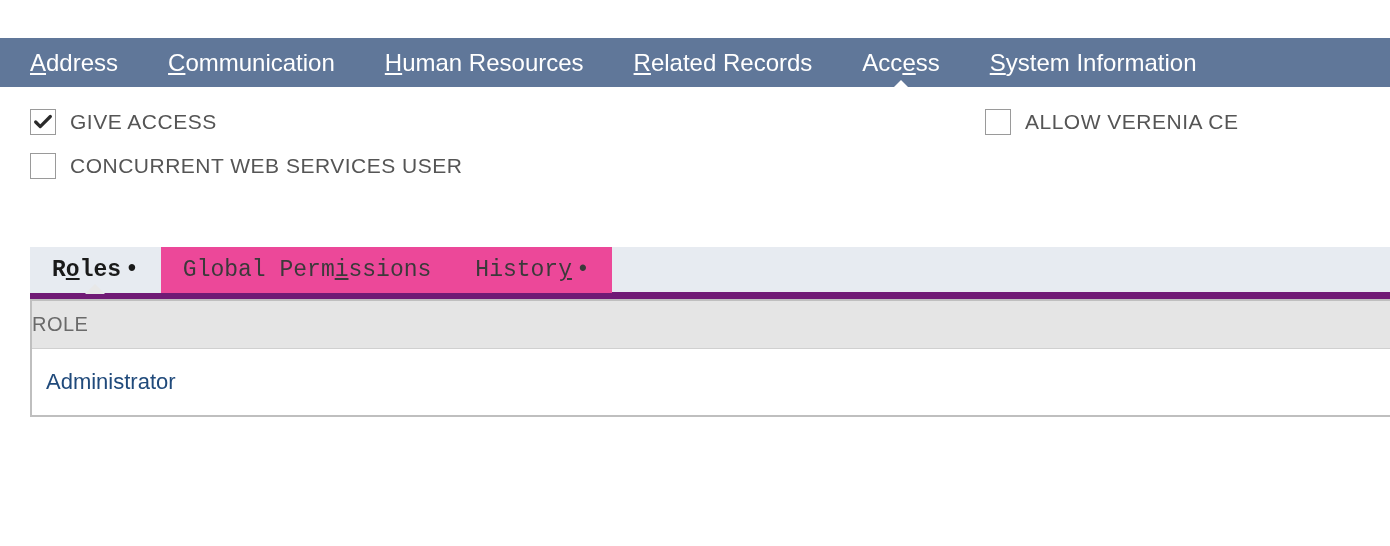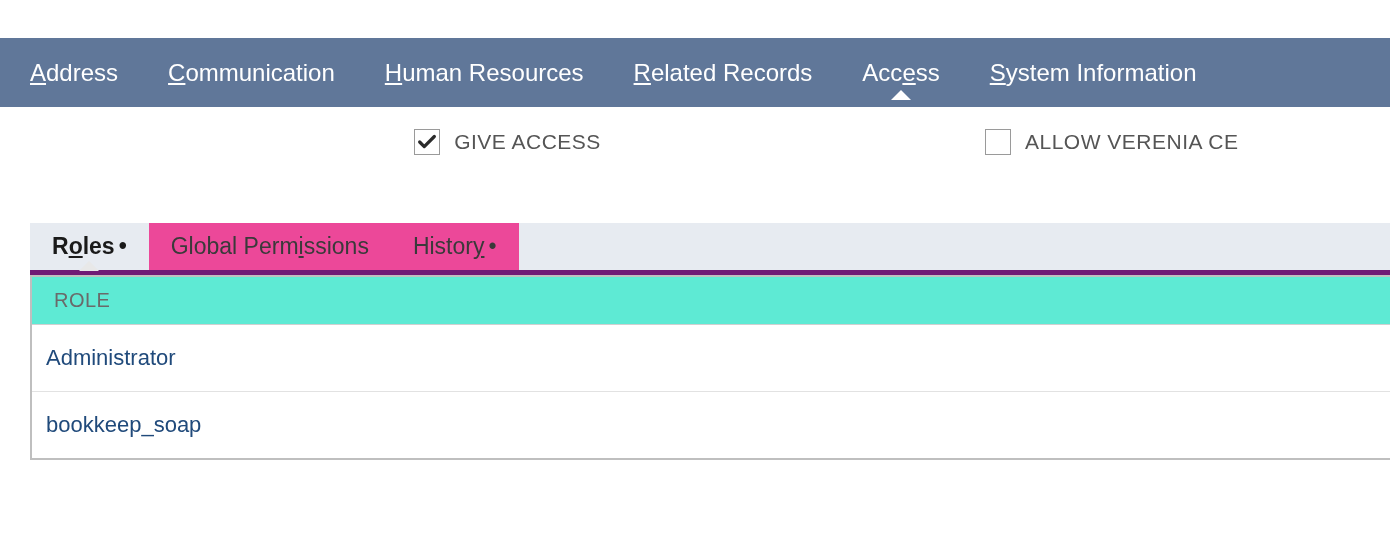--- a/index.html
+++ b/index.html
@@ -7,21 +7,21 @@
     font-family: -apple-system, BlinkMacSystemFont, "Segoe UI", Helvetica, Arial, sans-serif;
     background: #fff;
     width: 1390px;
     overflow: hidden;
   }
   
   .top-tabs {
     display: flex;
     background: #607799;
     color: #fff;
-    height: 69px;
+    height: 49px;
     align-items: center;
     margin-top: 38px;
     padding-left: 30px;
     overflow: hidden;
     white-space: nowrap;
   }
   .top-tab {
     font-size: 24px;
     margin-right: 50px;
     cursor: pointer;
@@ -47,21 +47,20 @@
   
   .checks {
     display: flex;
     padding: 22px 0 0 30px;
     font-size: 21px;
     color: #4a4a4a;
   }
   .checks-col {
     display: flex;
     flex-direction: column;
-    align-items: center;
   }
   .checks .col1 { width: 955px; }
   .check-row {
     display: flex;
     align-items: center;
     margin-bottom: 18px;
   }
   .cb {
     width: 26px; height: 26px;
     border: 1.5px solid #9a9a9a;
@@ -79,21 +78,22 @@
     color: #555;
   }
 
   
   .sub-tabs {
     display: flex;
     background: #e7ebf1;
     margin: 50px 0 0 30px;
     align-items: center;
     height: 52px;
-    border-bottom: 5px solid #701a75;
+    border-bottom: 7px solid #701a75;
+    font-family: Liberation Mono, monospace;
   }
   .sub-tab {
     font-size: 23px;
     color: #3a3a3a;
     padding: 10px 22px;
     cursor: pointer;
     position: relative;
     background: #ec4899;
   }
   .sub-tab .ul { text-decoration: underline; }
@@ -115,24 +115,24 @@
   }
   .sub-tab .dot { margin-left: 4px; }
 
   
   .table-wrap {
     margin-left: 30px;
     border: 2px solid #bfbfbf;
     border-right: none;
   }
   .th {
-    background: #5eead4;
+    background: #e5e5e5;
     color: #6a6a6a;
     font-size: 20px;
-    padding: 12px 22px;
+    padding: 12px 0;
     letter-spacing: 0.5px;
     border-bottom: 1px solid #d0d0d0;
   }
   .tr {
     padding: 20px 14px;
     font-size: 22px;
     color: #204a7b;
     border-bottom: 1px solid #e2e2e2;
     cursor: pointer;
   }
@@ -153,34 +153,37 @@
 <div class="checks">
   <div class="checks-col col1">
       <div class="check-row">
         <div class="cb checked">
           <svg viewBox="0 0 24 24">
             <path d="M4 12l5 5L20 6" stroke="#2b2b2b" stroke-width="3.5" fill="none" stroke-linecap="round" stroke-linejoin="round"></path>
           </svg>
         </div>
         <span class="check-label">GIVE ACCESS</span>
       </div>
+      <div class="check-row">
+        <div class="cb"></div>
+        <span class="check-label">CONCURRENT WEB SERVICES USER</span>
+      </div>
     </div>
   <div class="checks-col col2">
       <div class="check-row">
         <div class="cb"></div>
         <span class="check-label">ALLOW VERENIA CE</span>
       </div>
     </div>
 </div>
 
 <div class="sub-tabs">
     <div class="sub-tab active">R<span class="ul">o</span>les<span class="dot">•</span></div>
     <div class="sub-tab">Global Perm<span class="ul">i</span>ssions</div>
     <div class="sub-tab">Histor<span class="ul">y</span><span class="dot">•</span></div>
   </div>
 
 <div class="table-wrap">
   <div class="th">ROLE</div>
   <div class="tbody">
       <div class="tr">Administrator</div>
-      <div class="tr">bookkeep_soap</div>
     </div>
 </div>
 
 </body></html>

